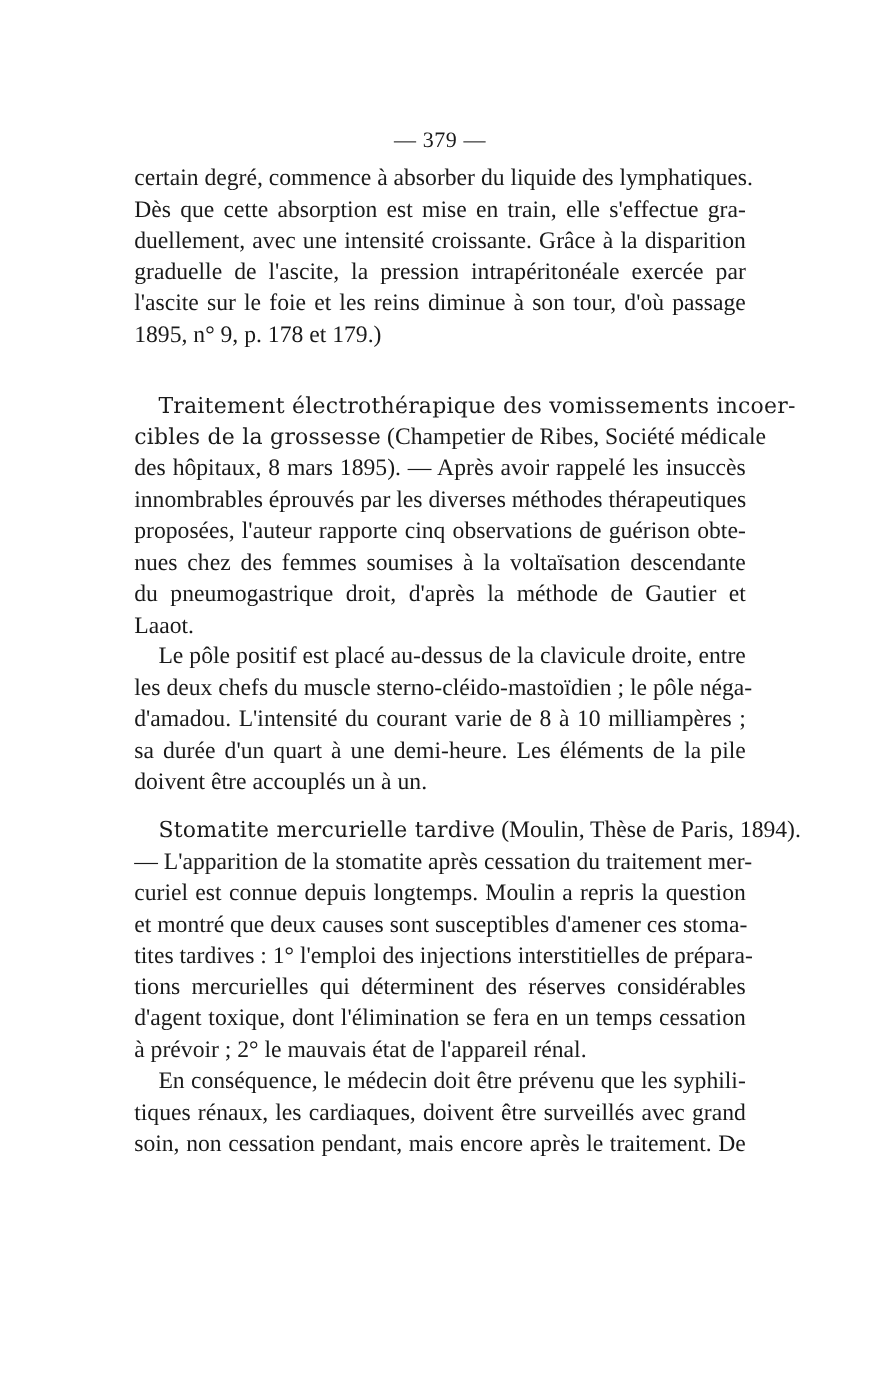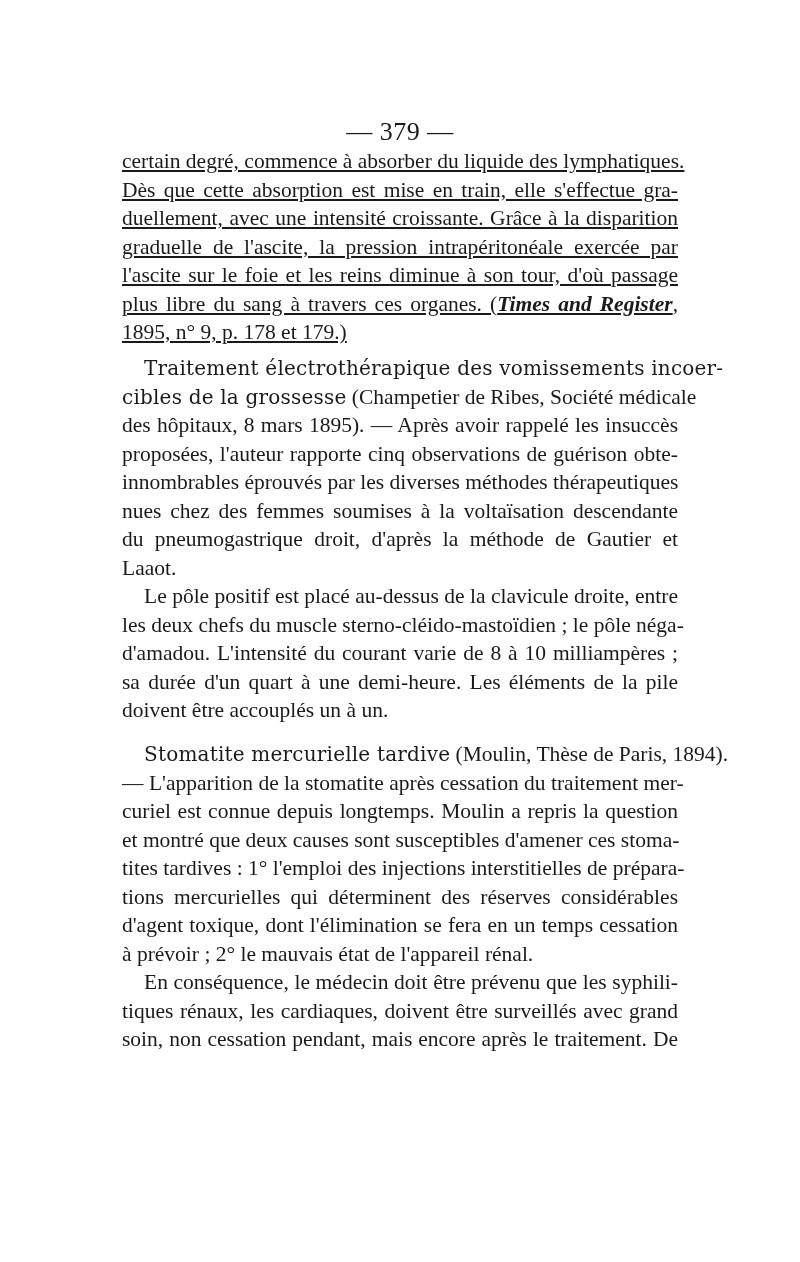--- a/index.html
+++ b/index.html
@@ -4,55 +4,54 @@
   <style>
     html, body { margin: 0; padding: 0; background: #ffffff; }
     body { width: 800px; height: 1262px; position: relative; overflow: hidden; }
     .page {
       position: absolute; left: 0; top: 0; width: 800px; height: 1262px;
       background: #ffffff; color: #1a1a1a;
       font-family: "Liberation Serif", "DejaVu Serif", serif;
     }
     .folio {
       position: absolute; top: 117px; left: 0; width: 800px;
-      text-align: center; font-size: 26px; letter-spacing: 0.5px;
+      text-align: center; font-size: 20px; letter-spacing: 0.5px;
     }
     .body-text {
       position: absolute; left: 122px; width: 556px;
       font-size: 21.5px; line-height: 28.5px;
     }
     .line { display: block; white-space: nowrap; text-align: justify; text-align-last: justify; height: 28.5px; }
     .line.last { text-align-last: left; }
     .line.indent { padding-left: 22px; }
     .head-bold { font-weight: normal; font-family: "DejaVu Serif", "Liberation Serif", serif; font-size: 20px; letter-spacing: 0.2px; }
     .it { font-style: italic; font-weight: bold; }
   </style>
 </head>
 <body>
 
 <div class="page">
 
   <div class="folio">— 379 —</div>
 
-  <div class="body-text" style="top:147px;text-decoration:underline;">
+  <div class="body-text" style="top:147px;">
     <span class="line">certain degré, commence à absorber du liquide des lymphatiques.</span>
     <span class="line">Dès que cette absorption est mise en train, elle s'effectue gra-</span>
     <span class="line">duellement, avec une intensité croissante. Grâce à la disparition</span>
     <span class="line">graduelle de l'ascite, la pression intrapéritonéale exercée par</span>
     <span class="line">l'ascite sur le foie et les reins diminue à son tour, d'où passage</span>
-    <span class="line"><span>plus libre du sang à travers ces organes. (</span><span class="it">Times and Register</span><span>,</span></span>
     <span class="line last">1895, n° 9, p. 178 et 179.)</span>
   </div>
 
   <div class="body-text" style="top:354px;">
     <span class="line indent head-bold">Traitement électrothérapique des vomissements incoer-</span>
     <span class="line"><span class="head-bold">cibles de la grossesse</span><span> (Champetier de Ribes, Société médicale</span></span>
     <span class="line">des hôpitaux, 8 mars 1895). — Après avoir rappelé les insuccès</span>
+    <span class="line">innombrables éprouvés par les diverses méthodes thérapeutiques</span>
     <span class="line">proposées, l'auteur rapporte cinq observations de guérison obte-</span>
-    <span class="line">innombrables éprouvés par les diverses méthodes thérapeutiques</span>
     <span class="line">nues chez des femmes soumises à la voltaïsation descendante</span>
     <span class="line">du pneumogastrique droit, d'après la méthode de Gautier et</span>
     <span class="line last">Laaot.</span>
     <span class="line indent">Le pôle positif est placé au-dessus de la clavicule droite, entre</span>
     <span class="line">les deux chefs du muscle sterno-cléido-mastoïdien ; le pôle néga-</span>
     <span class="line">d'amadou. L'intensité du courant varie de 8 à 10 milliampères ;</span>
     <span class="line">sa durée d'un quart à une demi-heure. Les éléments de la pile</span>
     <span class="line last">doivent être accouplés un à un.</span>
   </div>
 

